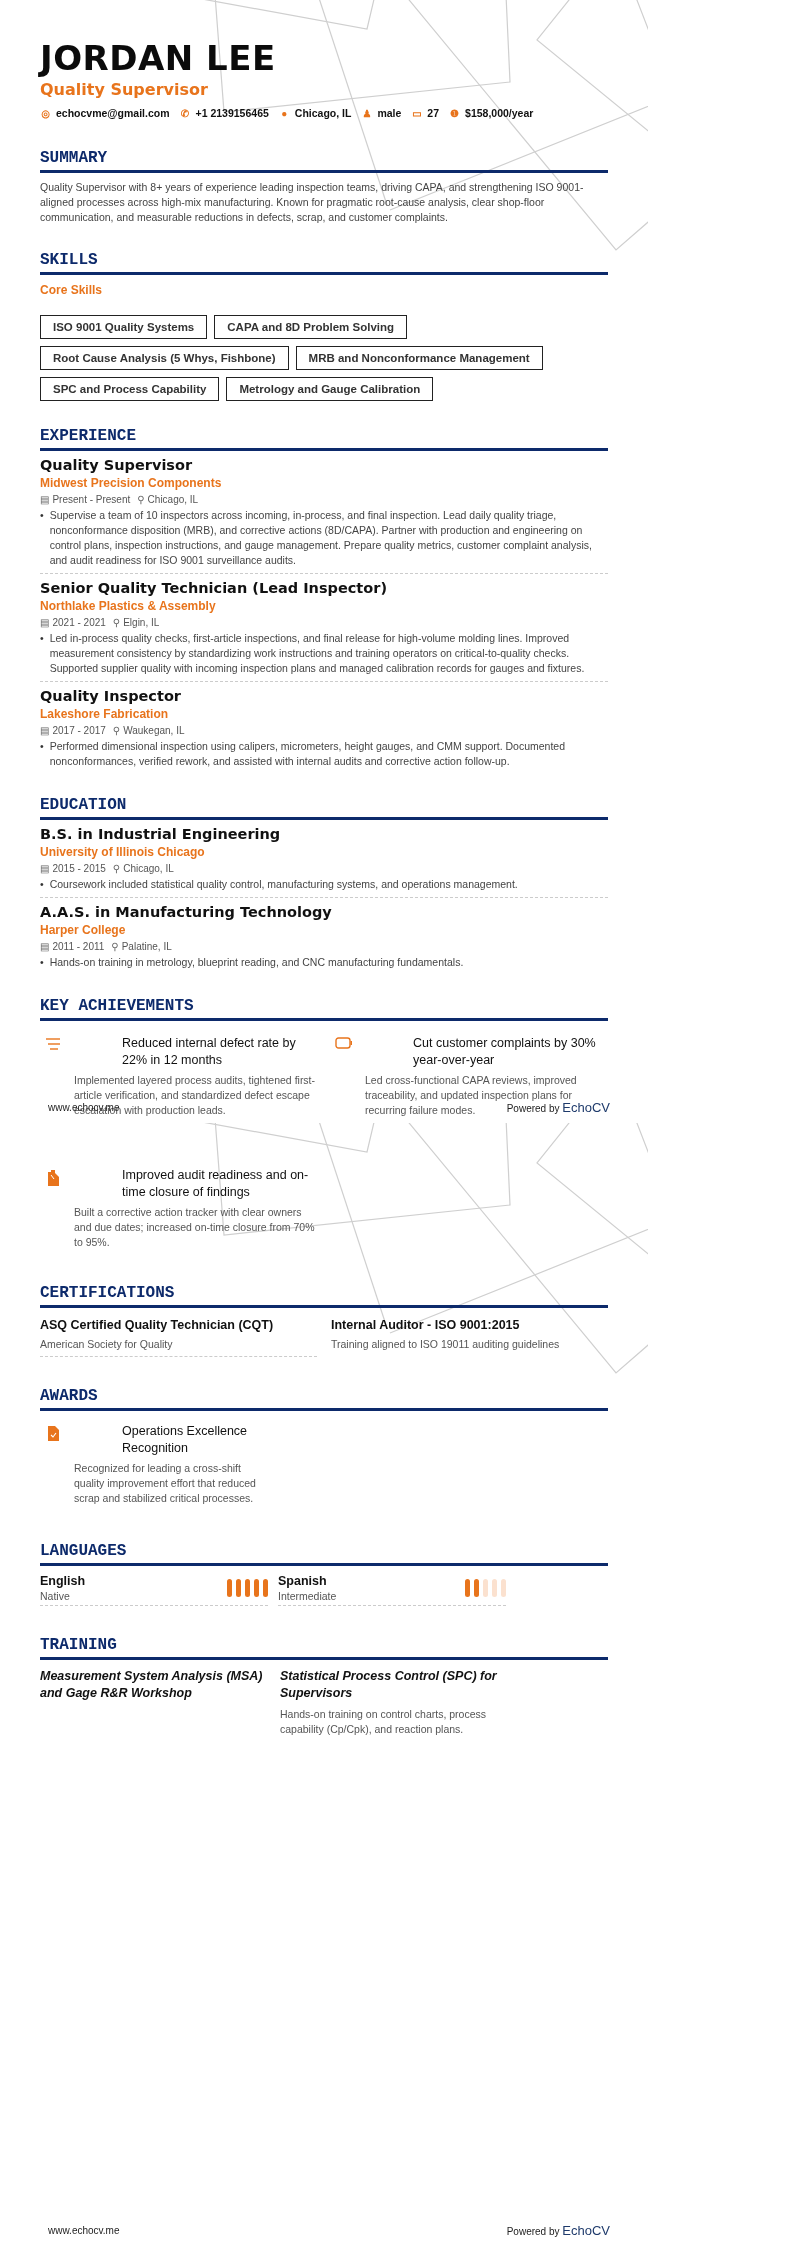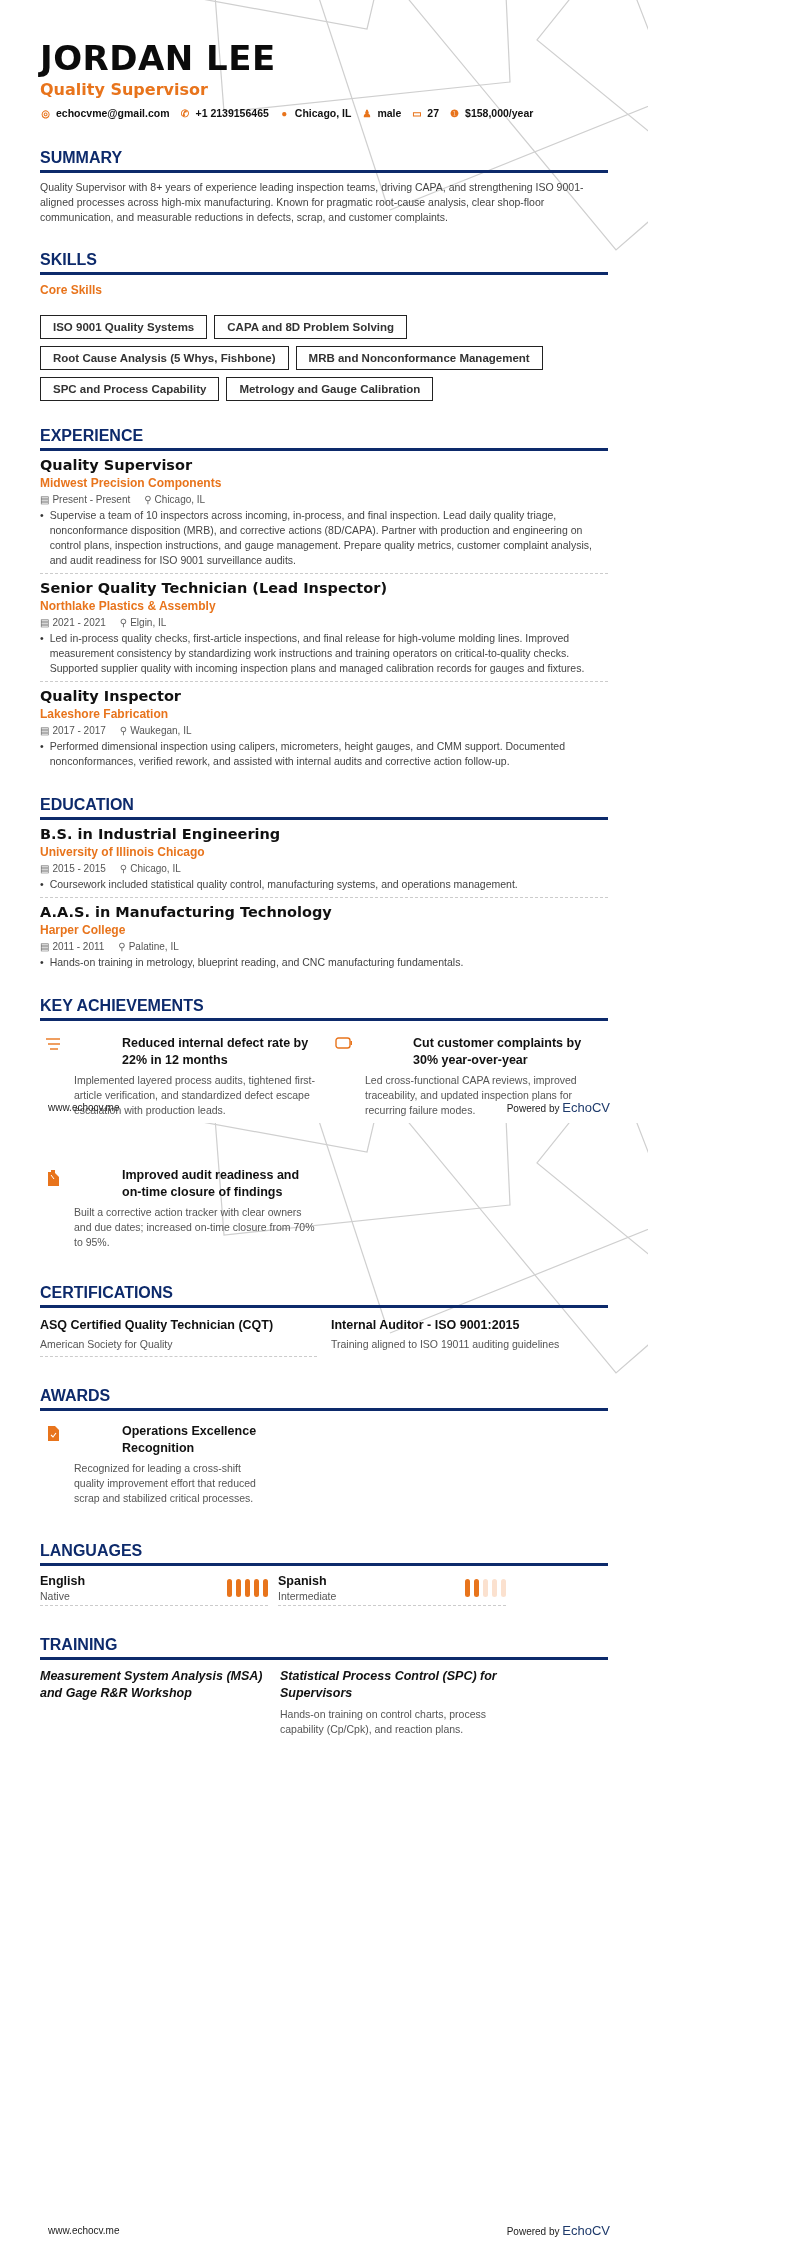--- a/index.html
+++ b/index.html
@@ -6,38 +6,38 @@
   body { width: 794px; background: #ffffff; font-family: "Liberation Sans", sans-serif; color: #222; }
   .page { position: relative; width: 648px; height: 1123px; overflow: hidden; background: #fff; }
   .bg-lines { position: absolute; left: 0; top: 0; width: 794px; height: 300px; pointer-events: none; z-index: 0; }
   .content { position: relative; z-index: 1; padding: 0 40px; }
   .name { font-family: "DejaVu Sans", sans-serif; font-weight: bold; font-size: 34px; letter-spacing: 0.5px; color: #0b0b0b; padding-top: 38px; line-height: 40px; }
   .role { font-family: "DejaVu Sans", sans-serif; font-weight: bold; font-size: 16px; color: #e8741c; margin-top: 2px; }
   .contacts { display: flex; align-items: center; gap: 10px; margin-top: 8px; font-size: 10.5px; font-weight: bold; color: #111; }
   .contact { display: flex; align-items: center; gap: 5px; }
   .ic { color: #e8741c; font-size: 10px; display: inline-flex; width: 11px; justify-content: center; }
   .section { margin-top: 26px; }
-  .sec-title { font-family: Liberation Sans, sans-serif; font-weight: bold; font-size: 16px; color: #0d2a6b; padding-bottom: 3px; border-bottom: 3px solid #0d2a6b; }
+  .sec-title { font-family: Liberation Mono, monospace; font-weight: bold; font-size: 16px; color: #0d2a6b; padding-bottom: 3px; border-bottom: 3px solid #0d2a6b; }
   .summary { font-size: 10.5px; color: #444; line-height: 15px; margin-top: 7px; }
   .sub-orange { font-weight: bold; font-size: 12px; color: #e8741c; margin-top: 8px; }
   .chips { display: flex; flex-wrap: wrap; gap: 7px 7px; margin-top: 18px; }
   .chip { border: 1.5px solid #222; padding: 5px 12px; font-size: 11.5px; font-weight: bold; color: #333; background: #fff; }
   .entry { padding: 6px 0 5px; border-bottom: 1px dashed #ccc; }
   .entry.last { border-bottom: none; }
   .entry-title { font-family: "DejaVu Sans", sans-serif; font-weight: bold; font-size: 14.5px; color: #111; }
   .entry-org { font-weight: bold; font-size: 12px; color: #e8741c; margin-top: 3px; }
-  .meta { display: flex; gap: 14px; font-size: 10px; color: #555; margin-top: 4px; }
+  .meta { display: flex; gap: 7px; font-size: 10px; color: #555; margin-top: 4px; }
   .meta span.mi { color: #666; margin-right: 3px; }
   .bullet { display: flex; gap: 6px; font-size: 10.5px; color: #444; line-height: 15px; margin-top: 3px; }
   .bullet .dot { color: #333; }
   .ach-grid { display: grid; grid-template-columns: 1fr 1fr; gap: 0 14px; margin-top: 8px; }
   .ach { display: flex; gap: 12px; padding: 6px 0 8px 4px; border-bottom: 1px dashed #ccc; align-self: start; }
   .ach.nob { border-bottom: none; }
   .ach-ic { width: 18px; color: #e8741c; font-size: 14px; padding-top: 2px; flex-shrink: 0; display: flex; justify-content: center; }
-  .ach-title { font-weight: bold; font-size: 12.5px; color: #111; line-height: 17px; padding-left: 48px; }
+  .ach-title { font-weight: normal; font-size: 12.5px; color: #111; line-height: 17px; padding-left: 48px; }
   .ach-desc { font-size: 10.5px; color: #555; line-height: 15px; margin-top: 4px; }
   .footer { position: absolute; left: 48px; right: 38px; bottom: 8px; display: flex; justify-content: space-between; align-items: center; font-size: 10px; color: #222; z-index: 2; }
   .footer .brand { color: #1e3a6b; font-size: 13px; }
   .cert-grid { display: grid; grid-template-columns: 1fr 1fr; gap: 0 14px; margin-top: 6px; }
   .cert { padding: 4px 0 6px; border-bottom: 1px dashed #ccc; }
   .cert.nob { border-bottom: none; }
   .cert-title { font-weight: bold; font-size: 12.5px; color: #111; }
   .cert-sub { font-size: 10.5px; color: #555; margin-top: 6px; }
   .lang-grid { display: flex; gap: 10px; margin-top: 8px; }
   .lang { width: 228px; display: flex; justify-content: space-between; align-items: center; border-bottom: 1px dashed #ccc; padding-bottom: 3px; }

